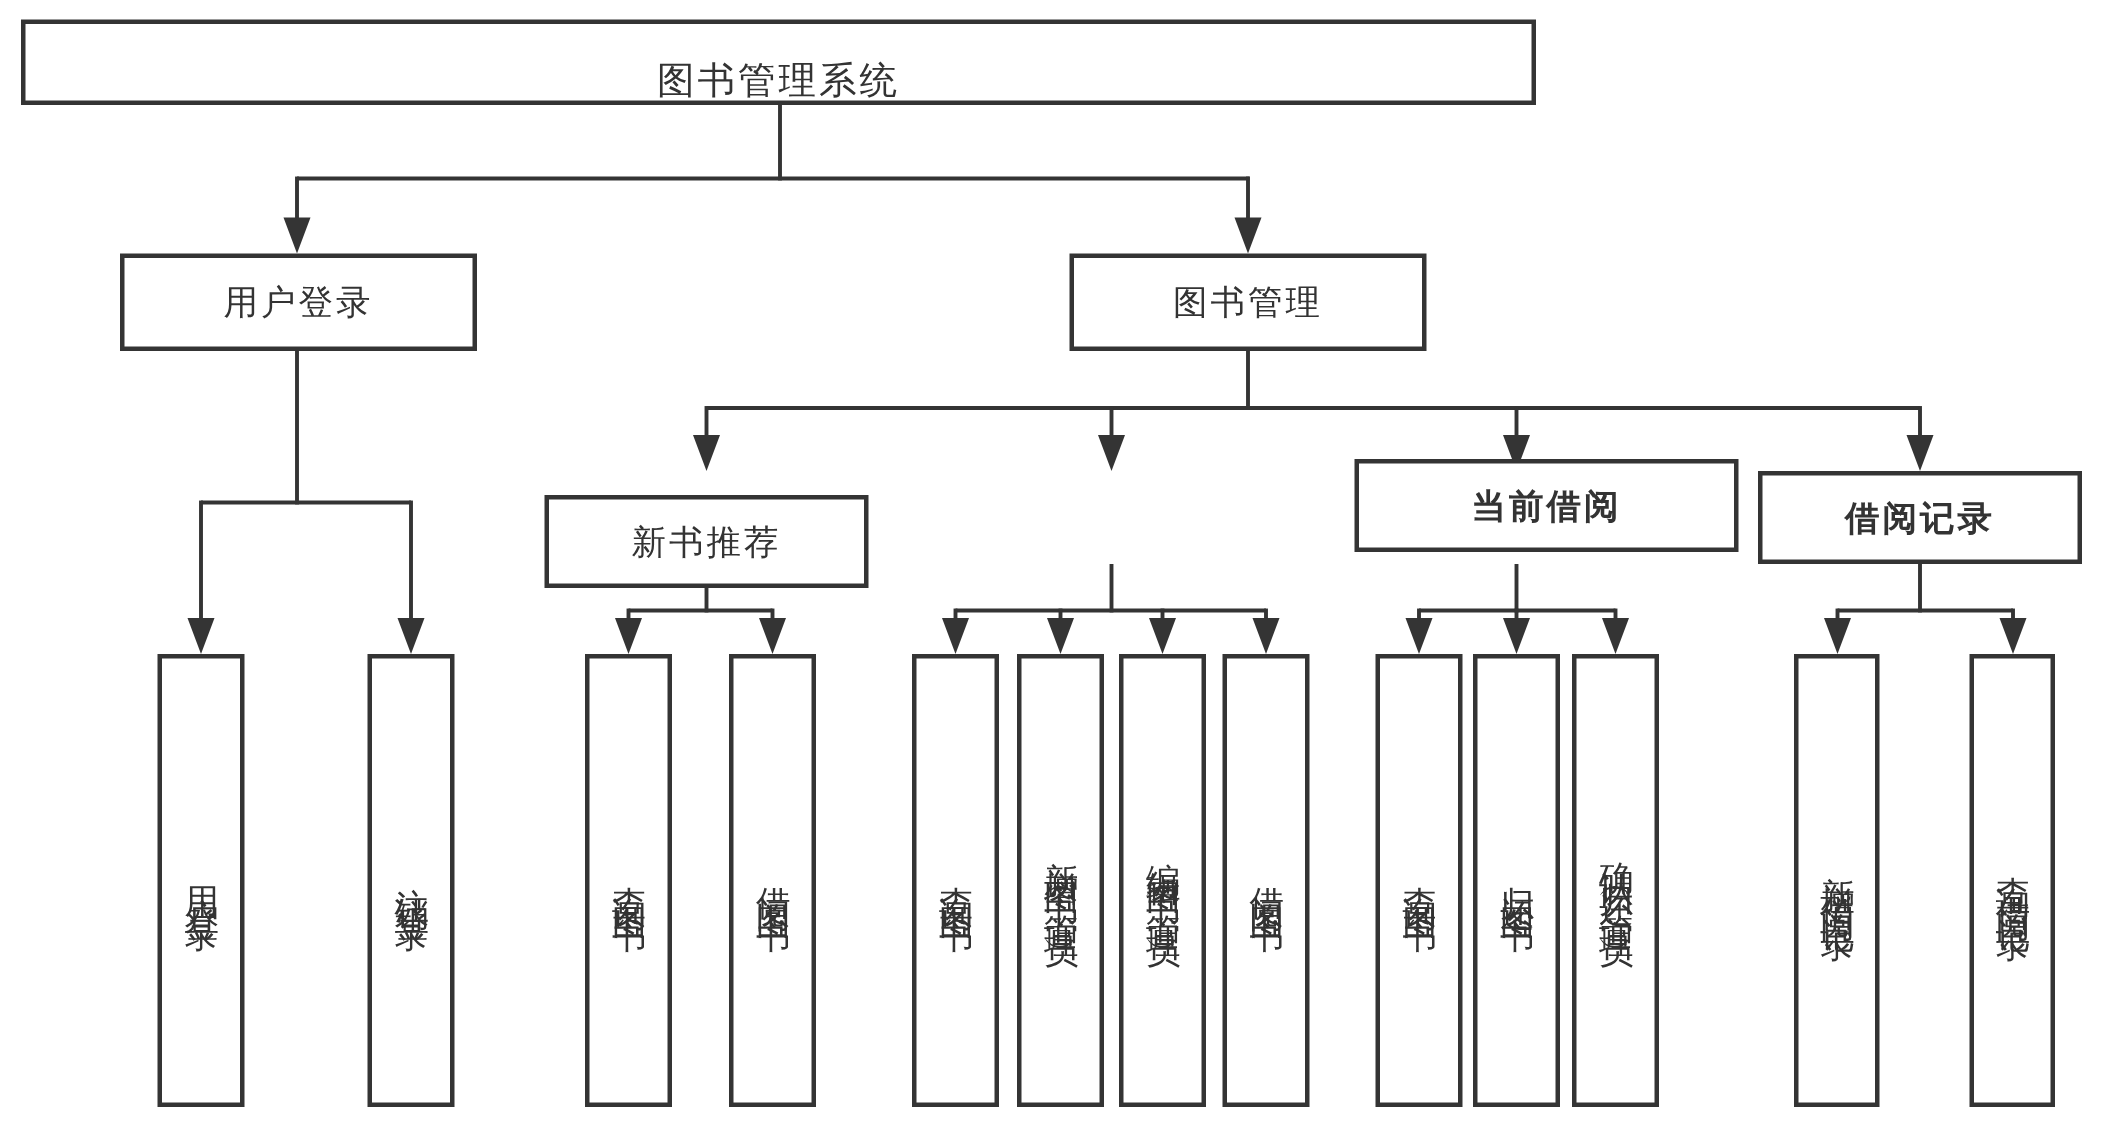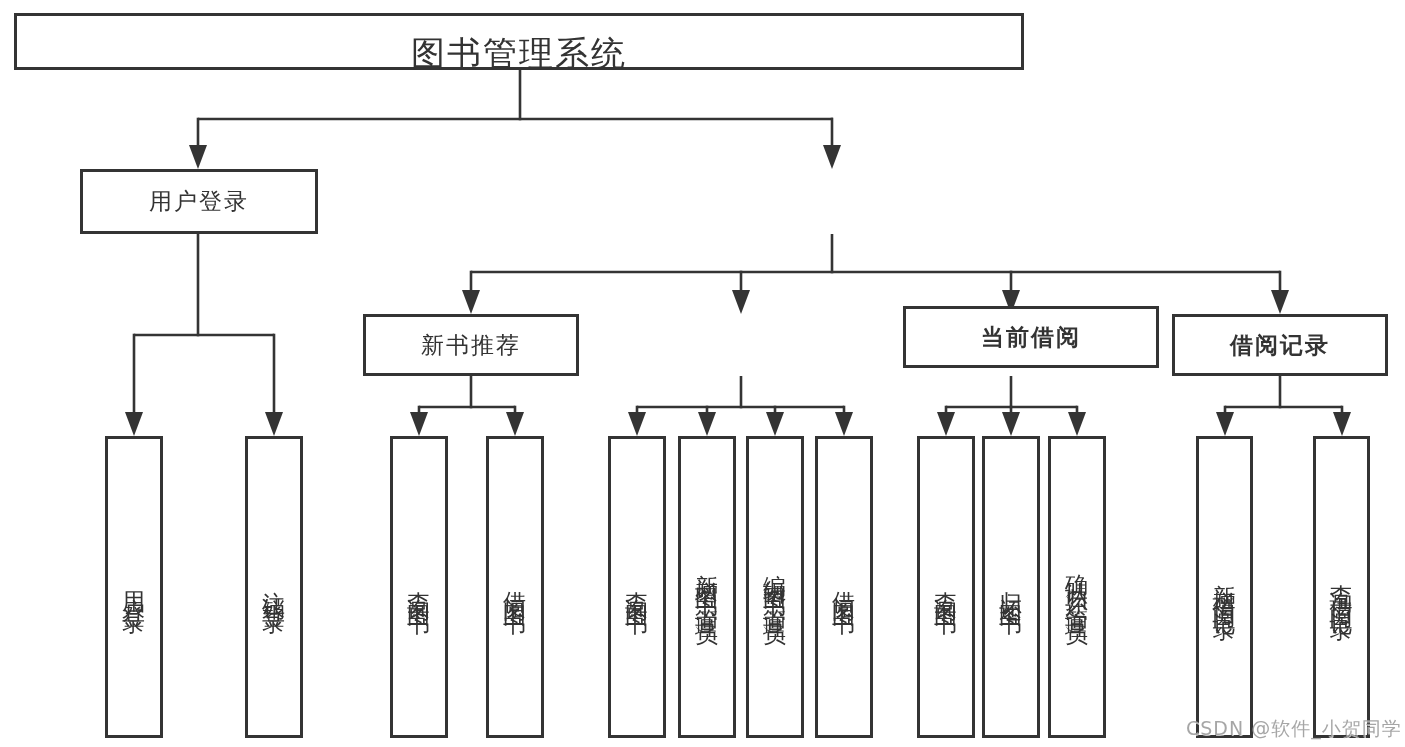--- a/index.html
+++ b/index.html
@@ -12,36 +12,36 @@
   }
   #wires{position:absolute;left:0;top:0;width:1405px;height:747px;pointer-events:none;}
   .node{
     position:absolute;
     box-sizing:border-box;
     border:3px solid #343434;
     background:#ffffff;
     display:flex;align-items:center;justify-content:center;
     color:#333333;
   }
-  .node.root .lbl{font-size:34px;letter-spacing:2px;margin-top:24px;}
+  .node.root .lbl{font-size:25px;letter-spacing:2px;margin-top:24px;}
   .node.branch .lbl{font-size:23px;letter-spacing:2px;}
   .lbl{white-space:nowrap;}
   .node.leaf .lbl{
     writing-mode:vertical-rl;
     text-orientation:mixed;
     font-size:23px;
     letter-spacing:7px;
     line-height:1.05;
     white-space:normal;
   }
   
   .n-root{left:14px;top:13px;width:1010px;height:57px;}
   .n-l2a{left:80px;top:169px;width:238px;height:65px;}
   .n-l2b{left:713px;top:169px;width:238px;height:65px;}
-  .n-l3a{left:363px;top:314px;width:216px;height:62px;}
+  .n-l3a{left:363px;top:330px;width:216px;height:62px;}
   .n-l3b{left:633px;top:314px;width:216px;height:62px;}
   .n-l3c{left:903px;top:306px;width:256px;height:62px;font-weight:bold;}
   .n-l3d{left:1172px;top:314px;width:216px;height:62px;font-weight:bold;}
   .leaf{top:436px;width:58px;height:302px;}
   .n-g1a{left:105px;} .n-g1b{left:245px;}
   .n-g2a{left:390px;} .n-g2b{left:486px;}
   .n-g3a{left:608px;} .n-g3b{left:678px;} .n-g3c{left:746px;} .n-g3d{left:815px;}
   .n-g4a{left:917px;} .n-g4b{left:982px;} .n-g4c{left:1048px;}
   .n-g5a{left:1196px;width:57px;} .n-g5b{left:1313px;width:57px;}
   #watermark{
@@ -111,20 +111,23 @@
       <polygon points="1333,412 1351,412 1342,436" fill="#343434"></polygon>
     </svg>
 
   <div class="node root n-root">
     <span class="lbl">图书管理系统</span>
   </div>
 
   <div class="node branch n-l2a">
     <span class="lbl">用户登录</span>
   </div>
+  <div class="node branch n-l2b">
+    <span class="lbl">图书管理</span>
+  </div>
 
   <div class="node branch n-l3a">
     <span class="lbl">新书推荐</span>
   </div>
   <div class="node branch n-l3c">
     <span class="lbl">当前借阅</span>
   </div>
   <div class="node branch n-l3d">
     <span class="lbl">借阅记录</span>
   </div>
@@ -166,14 +169,13 @@
     <span class="lbl">确认归还（管理员）</span>
   </div>
 
   <div class="node leaf n-g5a">
     <span class="lbl">新增借阅记录</span>
   </div>
   <div class="node leaf n-g5b">
     <span class="lbl">查询借阅记录</span>
   </div>
 
-  <div id="watermark">CSDN @软件_小贺同学</div>
 </div>
 
 </body></html>

